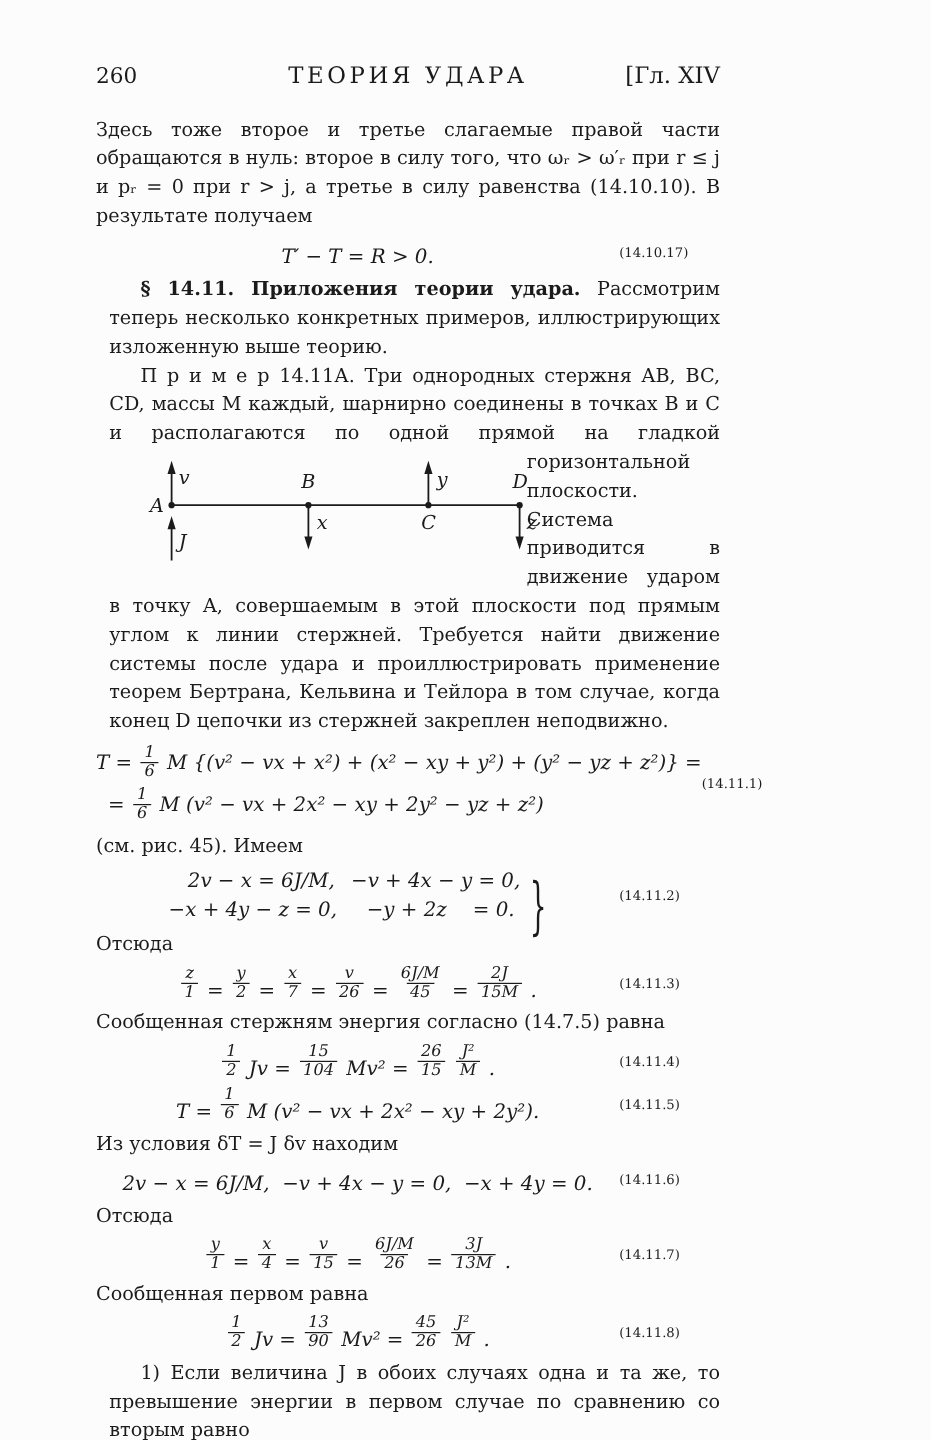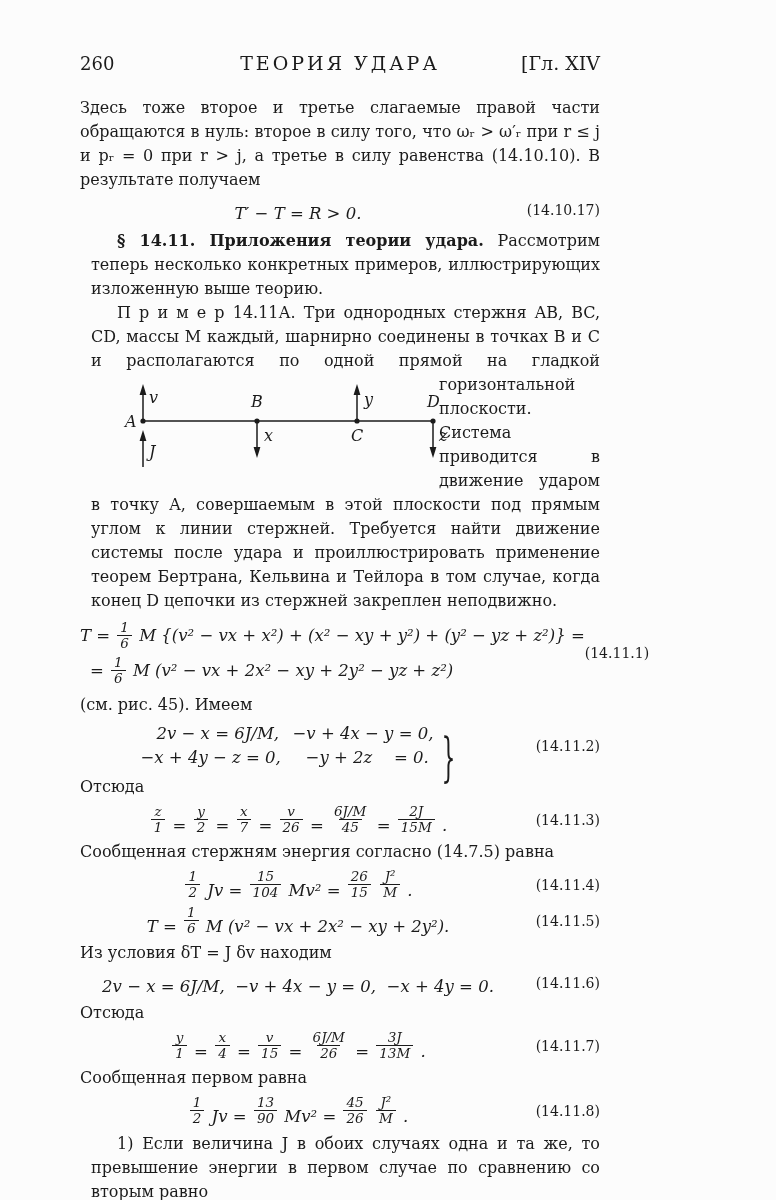--- a/index.html
+++ b/index.html
@@ -36,22 +36,22 @@
     display:flex;align-items:center;
     margin:5px 0;
   }
   .eq .body{
     flex:1;
     display:flex;justify-content:center;align-items:flex-end;
     font-style:italic;font-size:16.5px;
     min-height:26px;
   }
   .eq .num{
-    font-style:normal;font-size:14px;
-    width:84px;text-align:right;white-space:nowrap;
+    font-style:normal;font-size:11px;
+    width:84px;white-space:nowrap;
   }
   .mt{white-space:pre;}
   .frac{
     display:inline-flex;flex-direction:column;align-items:center;
     vertical-align:middle;margin:0 2px;
   }
   .frac .fnum,.frac .fden{
     display:block;font-size:13.5px;line-height:15px;padding:0 3px;text-align:center;
   }
   .frac .fden{border-top:1.3px solid #1b1b1b;}

